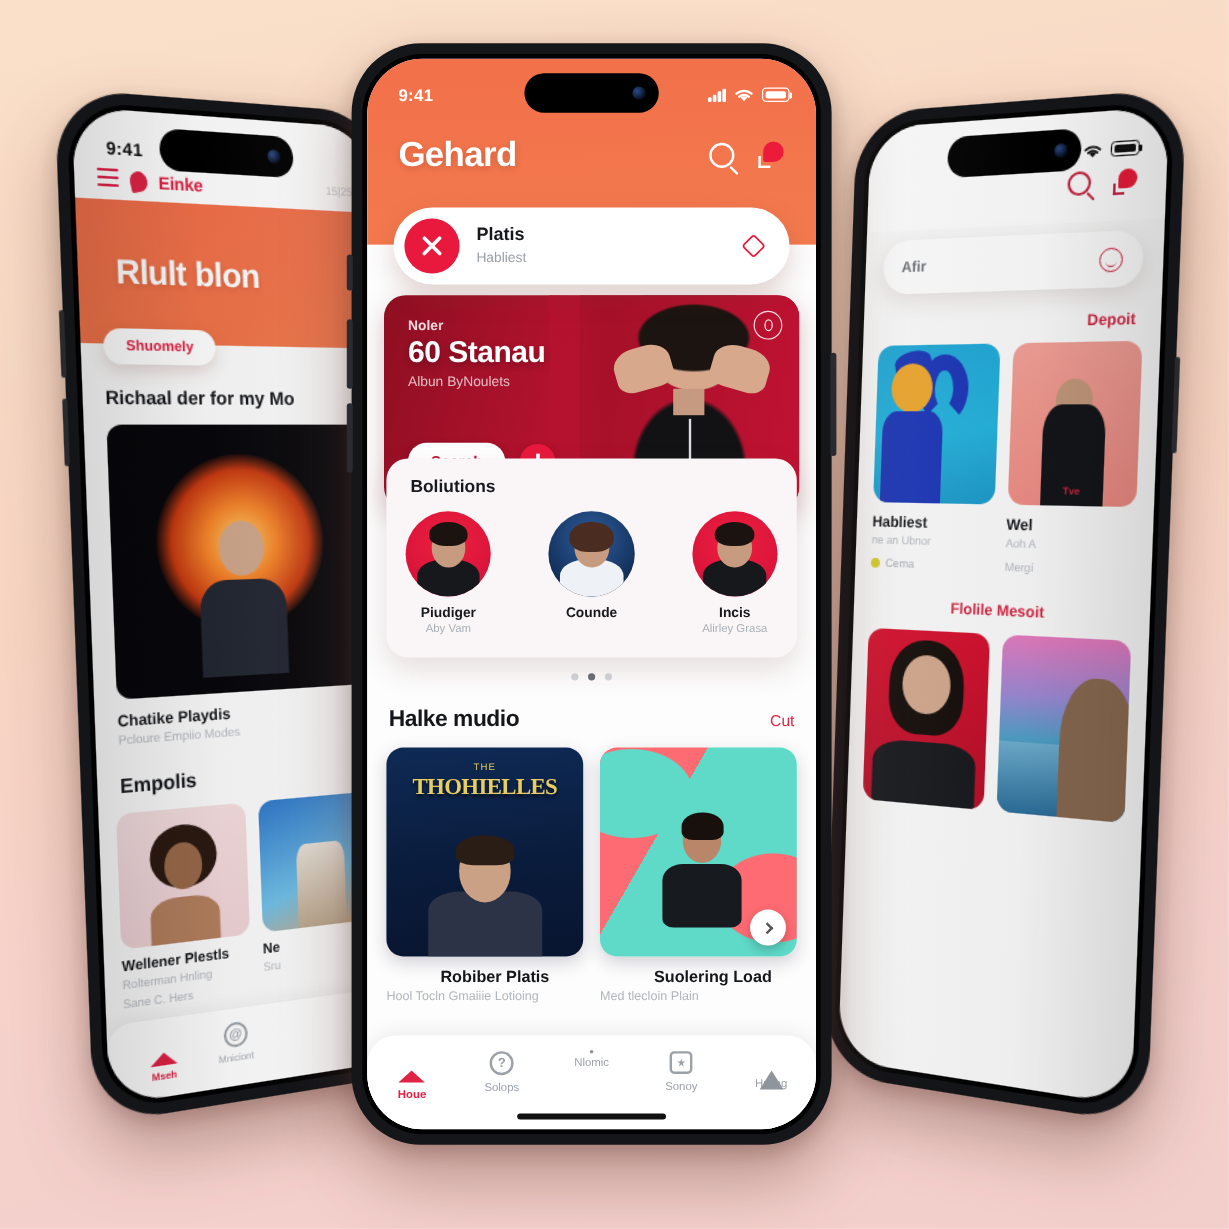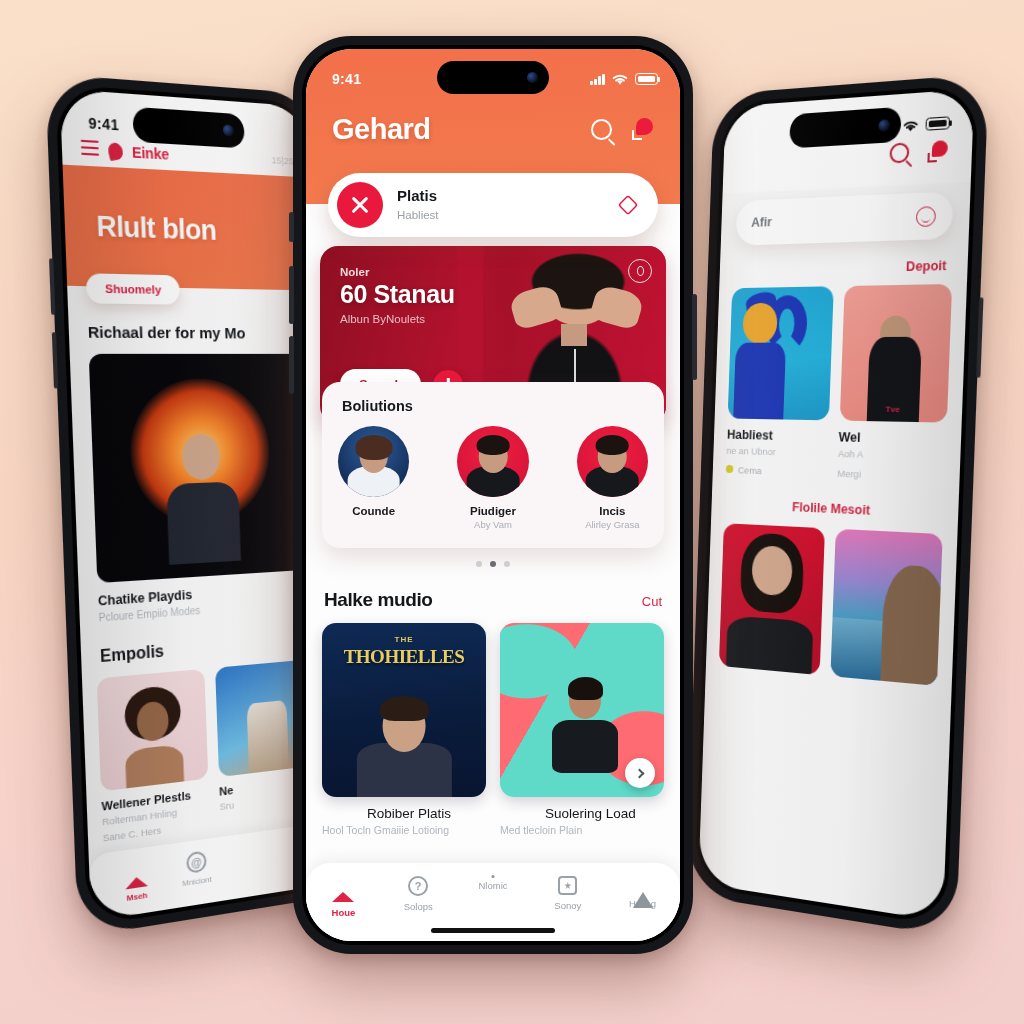--- a/index.html
+++ b/index.html
@@ -197,26 +197,26 @@
 
   .sec-head { display:flex; align-items:baseline; justify-content:space-between;
     margin: 22px 18px 12px 18px; }
   .sec-title { font-size: 19px; font-weight: bold; color: #14161a; letter-spacing:-.4px; }
   .sec-link { font-size: 13px; color: #E02244; font-weight: 500; }
 
   .grid2 { display:flex; gap: 14px; margin: 0 16px; }
   .gcard { flex: 1 1 0; }
   .gcard .art { width: 100%; aspect-ratio: 1/1.06; border-radius: 14px;
     overflow: hidden; position: relative; box-shadow: 0 5px 14px rgba(40,30,60,.2); }
-  .gcard .t1 { font-size: 13.5px; font-weight: normal; color:#15171b; margin-top: 9px; padding-left: 45px; }
+  .gcard .t1 { font-size: 13.5px; font-weight: bold; color:#15171b; margin-top: 9px; padding-left: 45px; }
   .gcard .t2 { font-size: 10.5px; color:#b0b6bd; margin-top: 3px; }
 
   .art-movie { background: linear-gradient(175deg, #0E2A55 0%, #0A1C3C 55%, #081530 100%); }
   .art-movie .the { position:absolute; top:7%; left:50%; transform:translateX(-50%);
-    font-size: 8px; font-weight:bold; color:#E3C85B; letter-spacing:1px; }
+    font-size: 8px; font-weight:normal; color:#E3C85B; letter-spacing:1px; }
   .art-movie .ttl { position:absolute; top:13%; left:0; right:0; text-align:center;
     font-size: 19px; font-weight:bold; color:#E8CE62; letter-spacing:-.5px;
     text-shadow: 0 2px 3px rgba(0,0,0,.6); font-family:"Liberation Serif", serif; }
   .art-movie .man { position:absolute; left:50%; bottom:0; transform:translateX(-50%);
     width: 58%; height: 56%; }
   .art-movie .man .h { position:absolute; left:50%; top:0; transform:translateX(-50%);
     width:46%; aspect-ratio:1/1.2; border-radius:50%; background:#caa184; }
   .art-movie .man .hr { position:absolute; left:50%; top:-4%; transform:translateX(-50%);
     width:52%; height:26%; border-radius:50% 50% 30% 30%; background:#2a1d16; }
   .art-movie .man .b { position:absolute; left:50%; bottom:0; transform:translateX(-50%);
@@ -695,43 +695,43 @@
           <div class="hero-ctas">
             <button class="btn-search">Search</button>
             <span class="btn-dl"></span>
           </div>
         </div>
 
         <div class="people-card">
           <div class="people-h">Boliutions</div>
           <div class="people-row">
             <div class="person">
+              <div class="ava ava-r">
+                  <span class="body"></span>
+                  <span class="head"></span>
+                  <span class="hair"></span>
+                </div>
+              <div class="n1">Piudiger</div>
+              <div class="n2">Aby Vam</div>
+            </div>
+            <div class="person">
               <div class="ava ava-b">
                   <span class="body"></span>
                   <span class="head"></span>
                   <span class="hair"></span>
                 </div>
               <div class="n1">Counde</div>
               <div class="n2"></div>
             </div>
             <div class="person">
               <div class="ava ava-r">
                   <span class="body"></span>
                   <span class="head"></span>
                   <span class="hair"></span>
                 </div>
-              <div class="n1">Piudiger</div>
-              <div class="n2">Aby Vam</div>
-            </div>
-            <div class="person">
-              <div class="ava ava-r">
-                  <span class="body"></span>
-                  <span class="head"></span>
-                  <span class="hair"></span>
-                </div>
               <div class="n1">Incis</div>
               <div class="n2">Alirley Grasa</div>
             </div>
           </div>
         </div>
 
         <div class="dots">
           <i></i>
           <i class="on"></i>
           <i></i>

